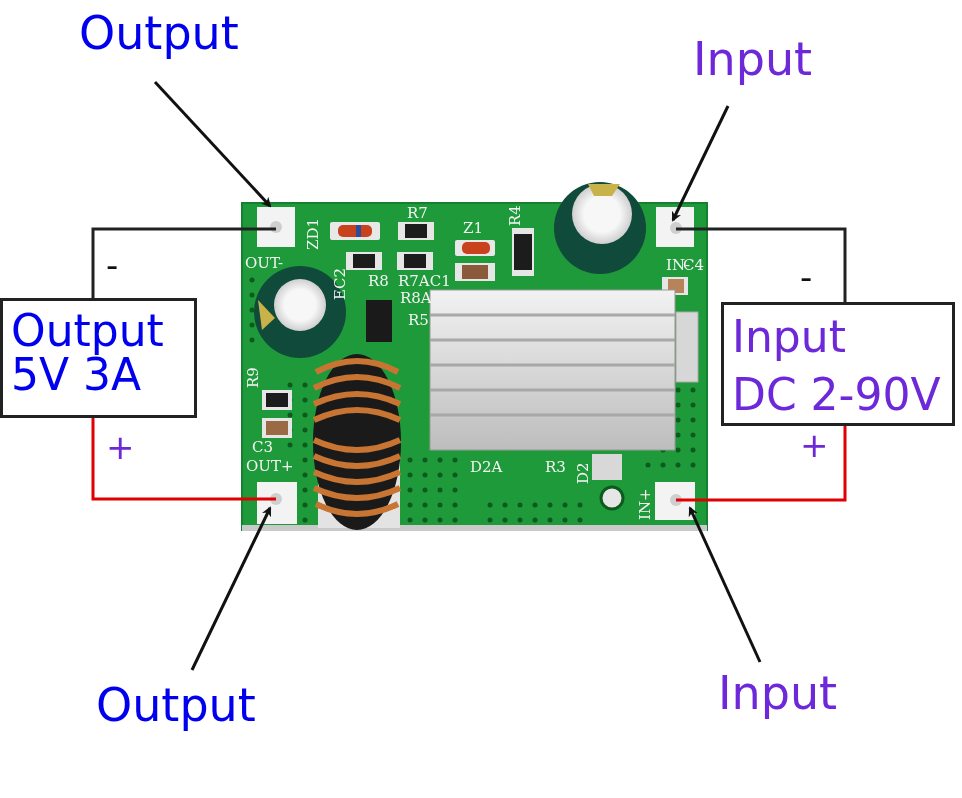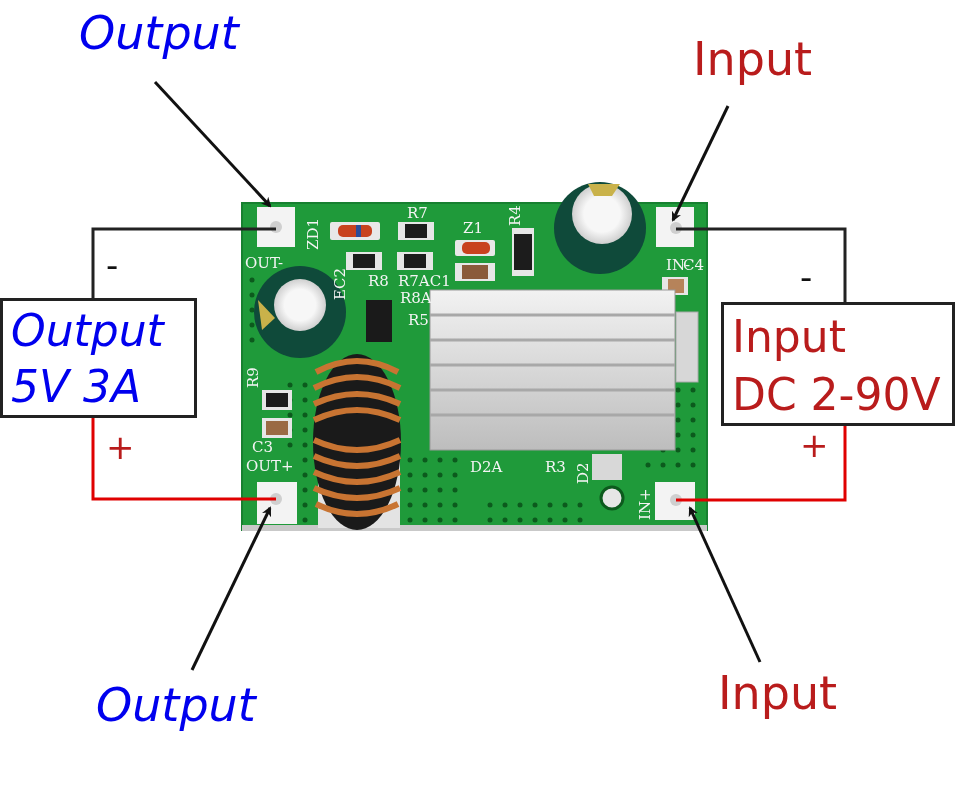--- a/index.html
+++ b/index.html
@@ -1,19 +1,19 @@
 <!DOCTYPE html>
 <html><head>
 <meta charset="utf-8">
 <style>
   html, body { margin:0; padding:0; background:#ffffff; }
   body { width:962px; height:798px; position:relative; overflow:hidden; font-family:"DejaVu Sans", sans-serif; }
   .lbl { position:absolute; white-space:nowrap; line-height:1; }
-  .blue { color:#0000ee;font-style:italic; }
-  .red { color:#b91c1c; }
+  .blue { color:#0000ee; }
+  .red { color:#6d28d9; }
   .big { font-size:46px; }
   .box { position:absolute; background:#fff; border:3px solid #222; box-sizing:border-box; }
   .box .t { position:absolute; left:8px; font-size:44px; line-height:1; white-space:nowrap; }
   .sign { position:absolute; font-size:34px; line-height:1; }
   svg.overlay { position:absolute; left:0; top:0; }
   .silk { font-family:"DejaVu Serif", serif; fill:#f4f4f4; font-size:15px; }
 </style>
 </head>
 <body>
 
@@ -224,21 +224,21 @@
   </g>
 </svg>
 
 <div class="lbl big blue" style="left:79px; top:10px;">Output</div>
 <div class="lbl big red" style="left:693px; top:36px;">Input</div>
 <div class="lbl big blue" style="left:96px; top:682px;">Output</div>
 <div class="lbl big red" style="left:718px; top:670px;">Input</div>
 
 <div class="box" style="left:0px; top:298px; width:197px; height:120px;">
   <div class="t blue" style="top:8px;">Output</div>
-  <div class="t blue" style="top:64px;">5V 3A</div>
+  <div class="t blue" style="top:52px;">5V 3A</div>
 </div>
 <div class="sign" style="left:106px; top:248px; color:#111;">-</div>
 <div class="sign red" style="left:106px; top:430px;">+</div>
 
 <div class="box" style="left:721px; top:302px; width:234px; height:124px;">
   <div class="t red" style="top:10px;">Input</div>
   <div class="t red" style="top:68px;">DC 2-90V</div>
 </div>
 <div class="sign" style="left:800px; top:260px; color:#111;">-</div>
 <div class="sign red" style="left:800px; top:428px;">+</div>

